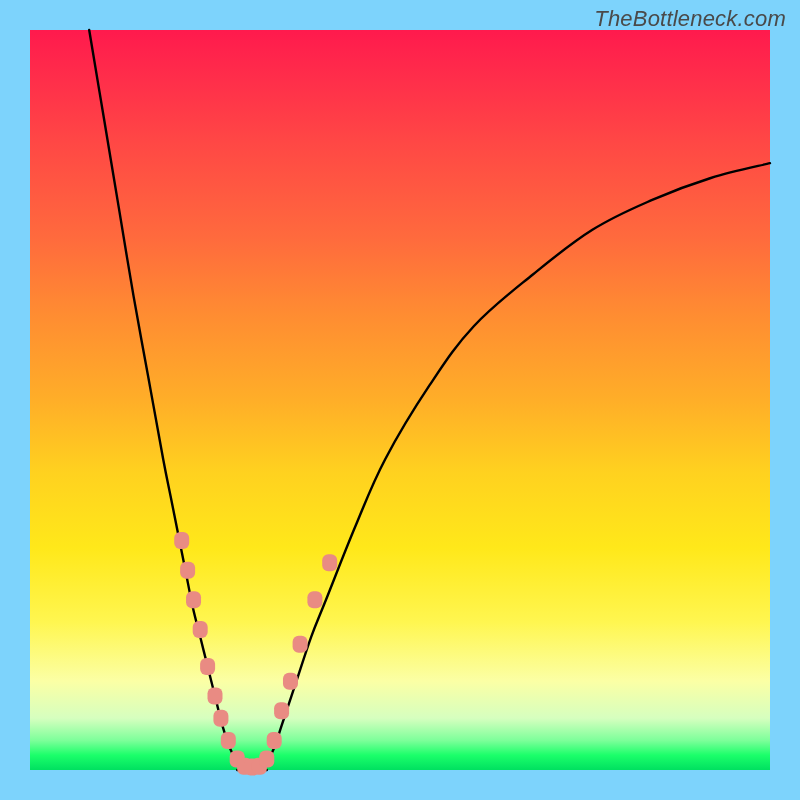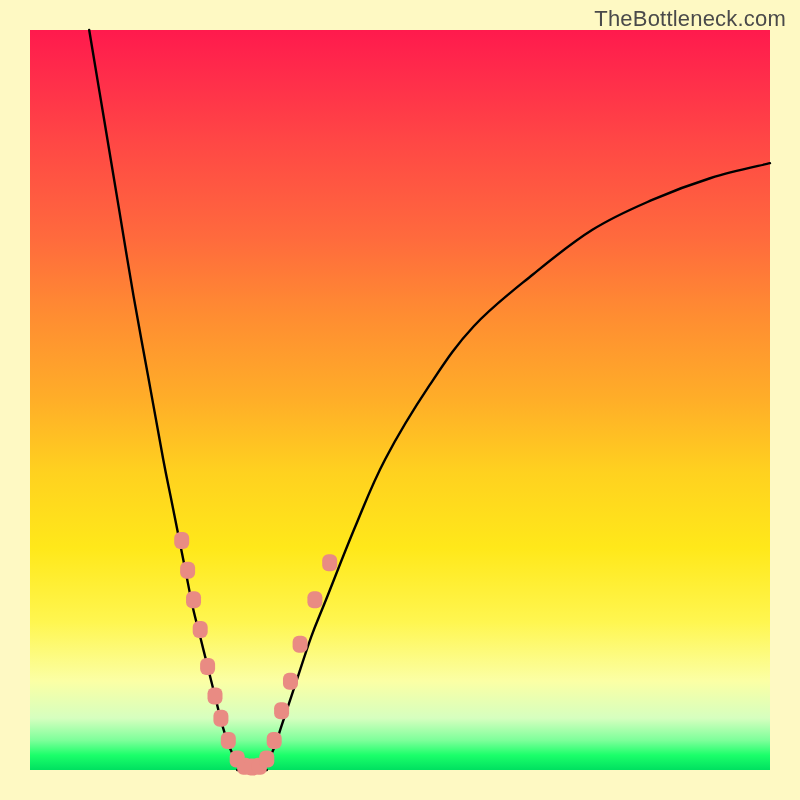--- a/index.html
+++ b/index.html
@@ -8,21 +8,22 @@
     width: 800px;
     height: 800px;
     overflow: hidden;
     background: #000;
     font-family: Arial, Helvetica, sans-serif;
   }
   .frame {
     position: relative;
     width: 800px;
     height: 800px;
-    background: #fef9c3;
+    background: #7dd3fc;
+    font-style: italic;
   }
   .plot-area {
     position: absolute;
     left: 30px;
     top: 30px;
     width: 740px;
     height: 740px;
     
     background: linear-gradient(
       to bottom,

